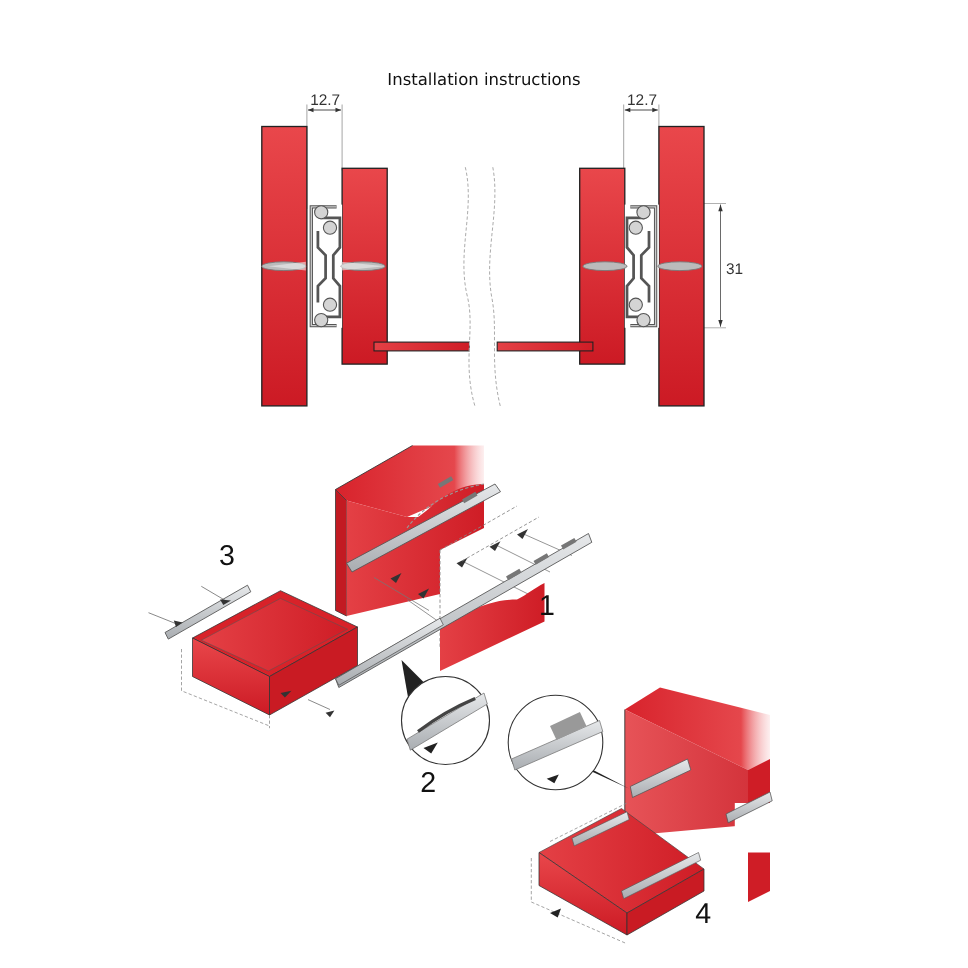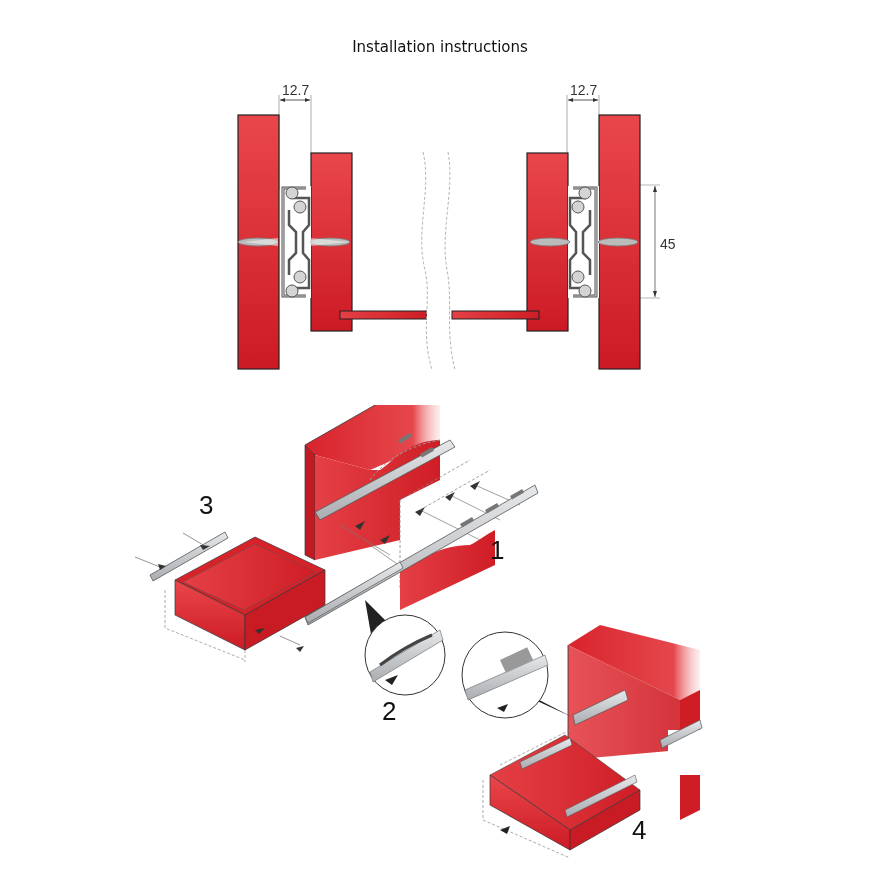--- a/index.html
+++ b/index.html
@@ -1,18 +1,18 @@
 <!DOCTYPE html>
 <html><head>
 <meta charset="utf-8">
 <style>
   html, body { margin: 0; padding: 0; background: #ffffff; }
   body { width: 880px; height: 880px; position: relative; overflow: hidden;
          font-family: "Liberation Sans", sans-serif; }
-  .title { position: absolute; left: 0; width: 880px; top: 38px; text-align: center;
+  .title { position: absolute; left: 0; width: 880px; top: 63px; text-align: center;
            font-family: "DejaVu Sans", sans-serif; font-size: 15px; color: #111; }
   .dim { position: absolute; font-size: 14px; color: #333; }
   .step { position: absolute; font-size: 26px; color: #111; }
   svg { position: absolute; left: 0; top: 0; }
 </style>
 </head>
 <body>
 
 <div class="title">Installation instructions</div>
 
@@ -194,18 +194,18 @@
     <path d="M570,830 L640,790 L640,810 L570,850 Z" fill="#c91b23" stroke="#333" stroke-width="0.7"></path>
     <path d="M565,810 L635,775 L637,782 L567,817 Z" fill="url(#rail)" stroke="#555" stroke-width="0.6"></path>
     <path d="M520,762 L570,738 L572,745 L522,769 Z" fill="url(#rail)" stroke="#555" stroke-width="0.6"></path>
     <path d="M483,780 L483,820 L570,858 M500,765 L570,730" fill="none" stroke="#888" stroke-dasharray="3,2" stroke-width="0.7"></path>
     <polygon points="500,830 510,826 507,834" fill="#222"></polygon>
   </g>
 </svg>
 
 <div class="dim" style="left:282px;top:82px;">12.7</div>
 <div class="dim" style="left:570px;top:82px;">12.7</div>
-<div class="dim" style="left:660px;top:236px;">45</div>
+<div class="dim" style="left:660px;top:236px;">31</div>
 
 <div class="step" style="left:490px;top:535px;">1</div>
 <div class="step" style="left:382px;top:696px;">2</div>
 <div class="step" style="left:199px;top:490px;">3</div>
 <div class="step" style="left:632px;top:815px;">4</div>
 
 </body></html>

